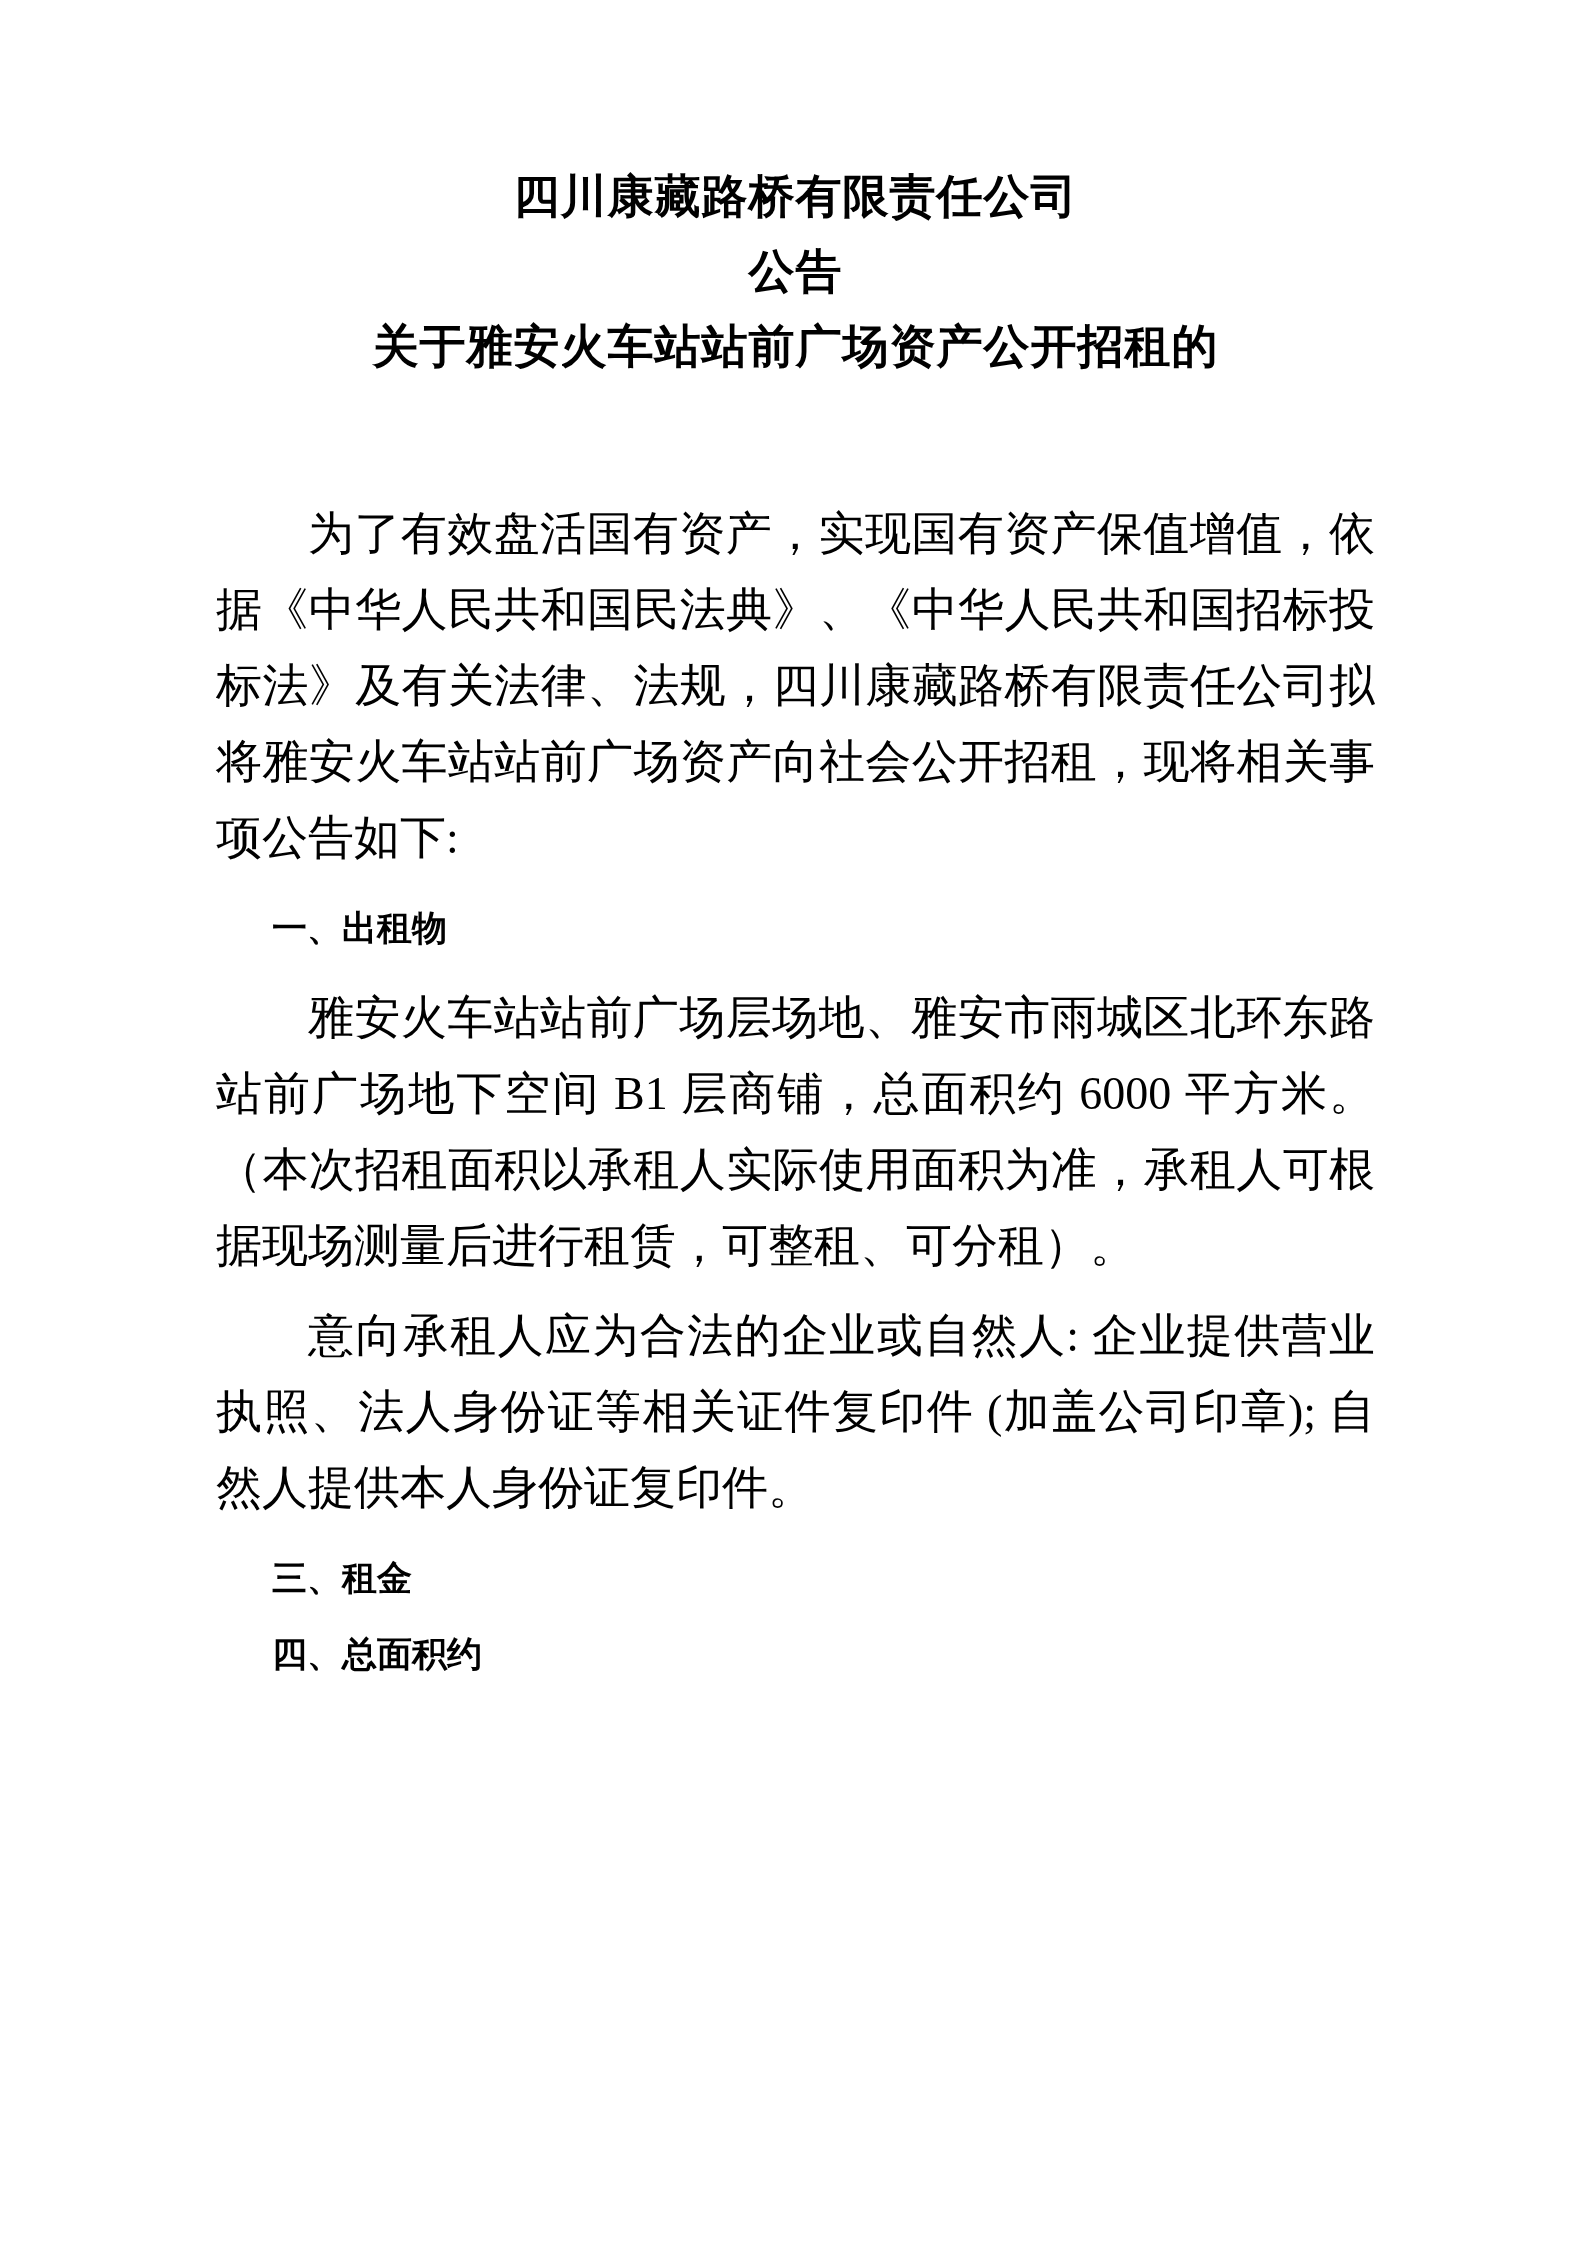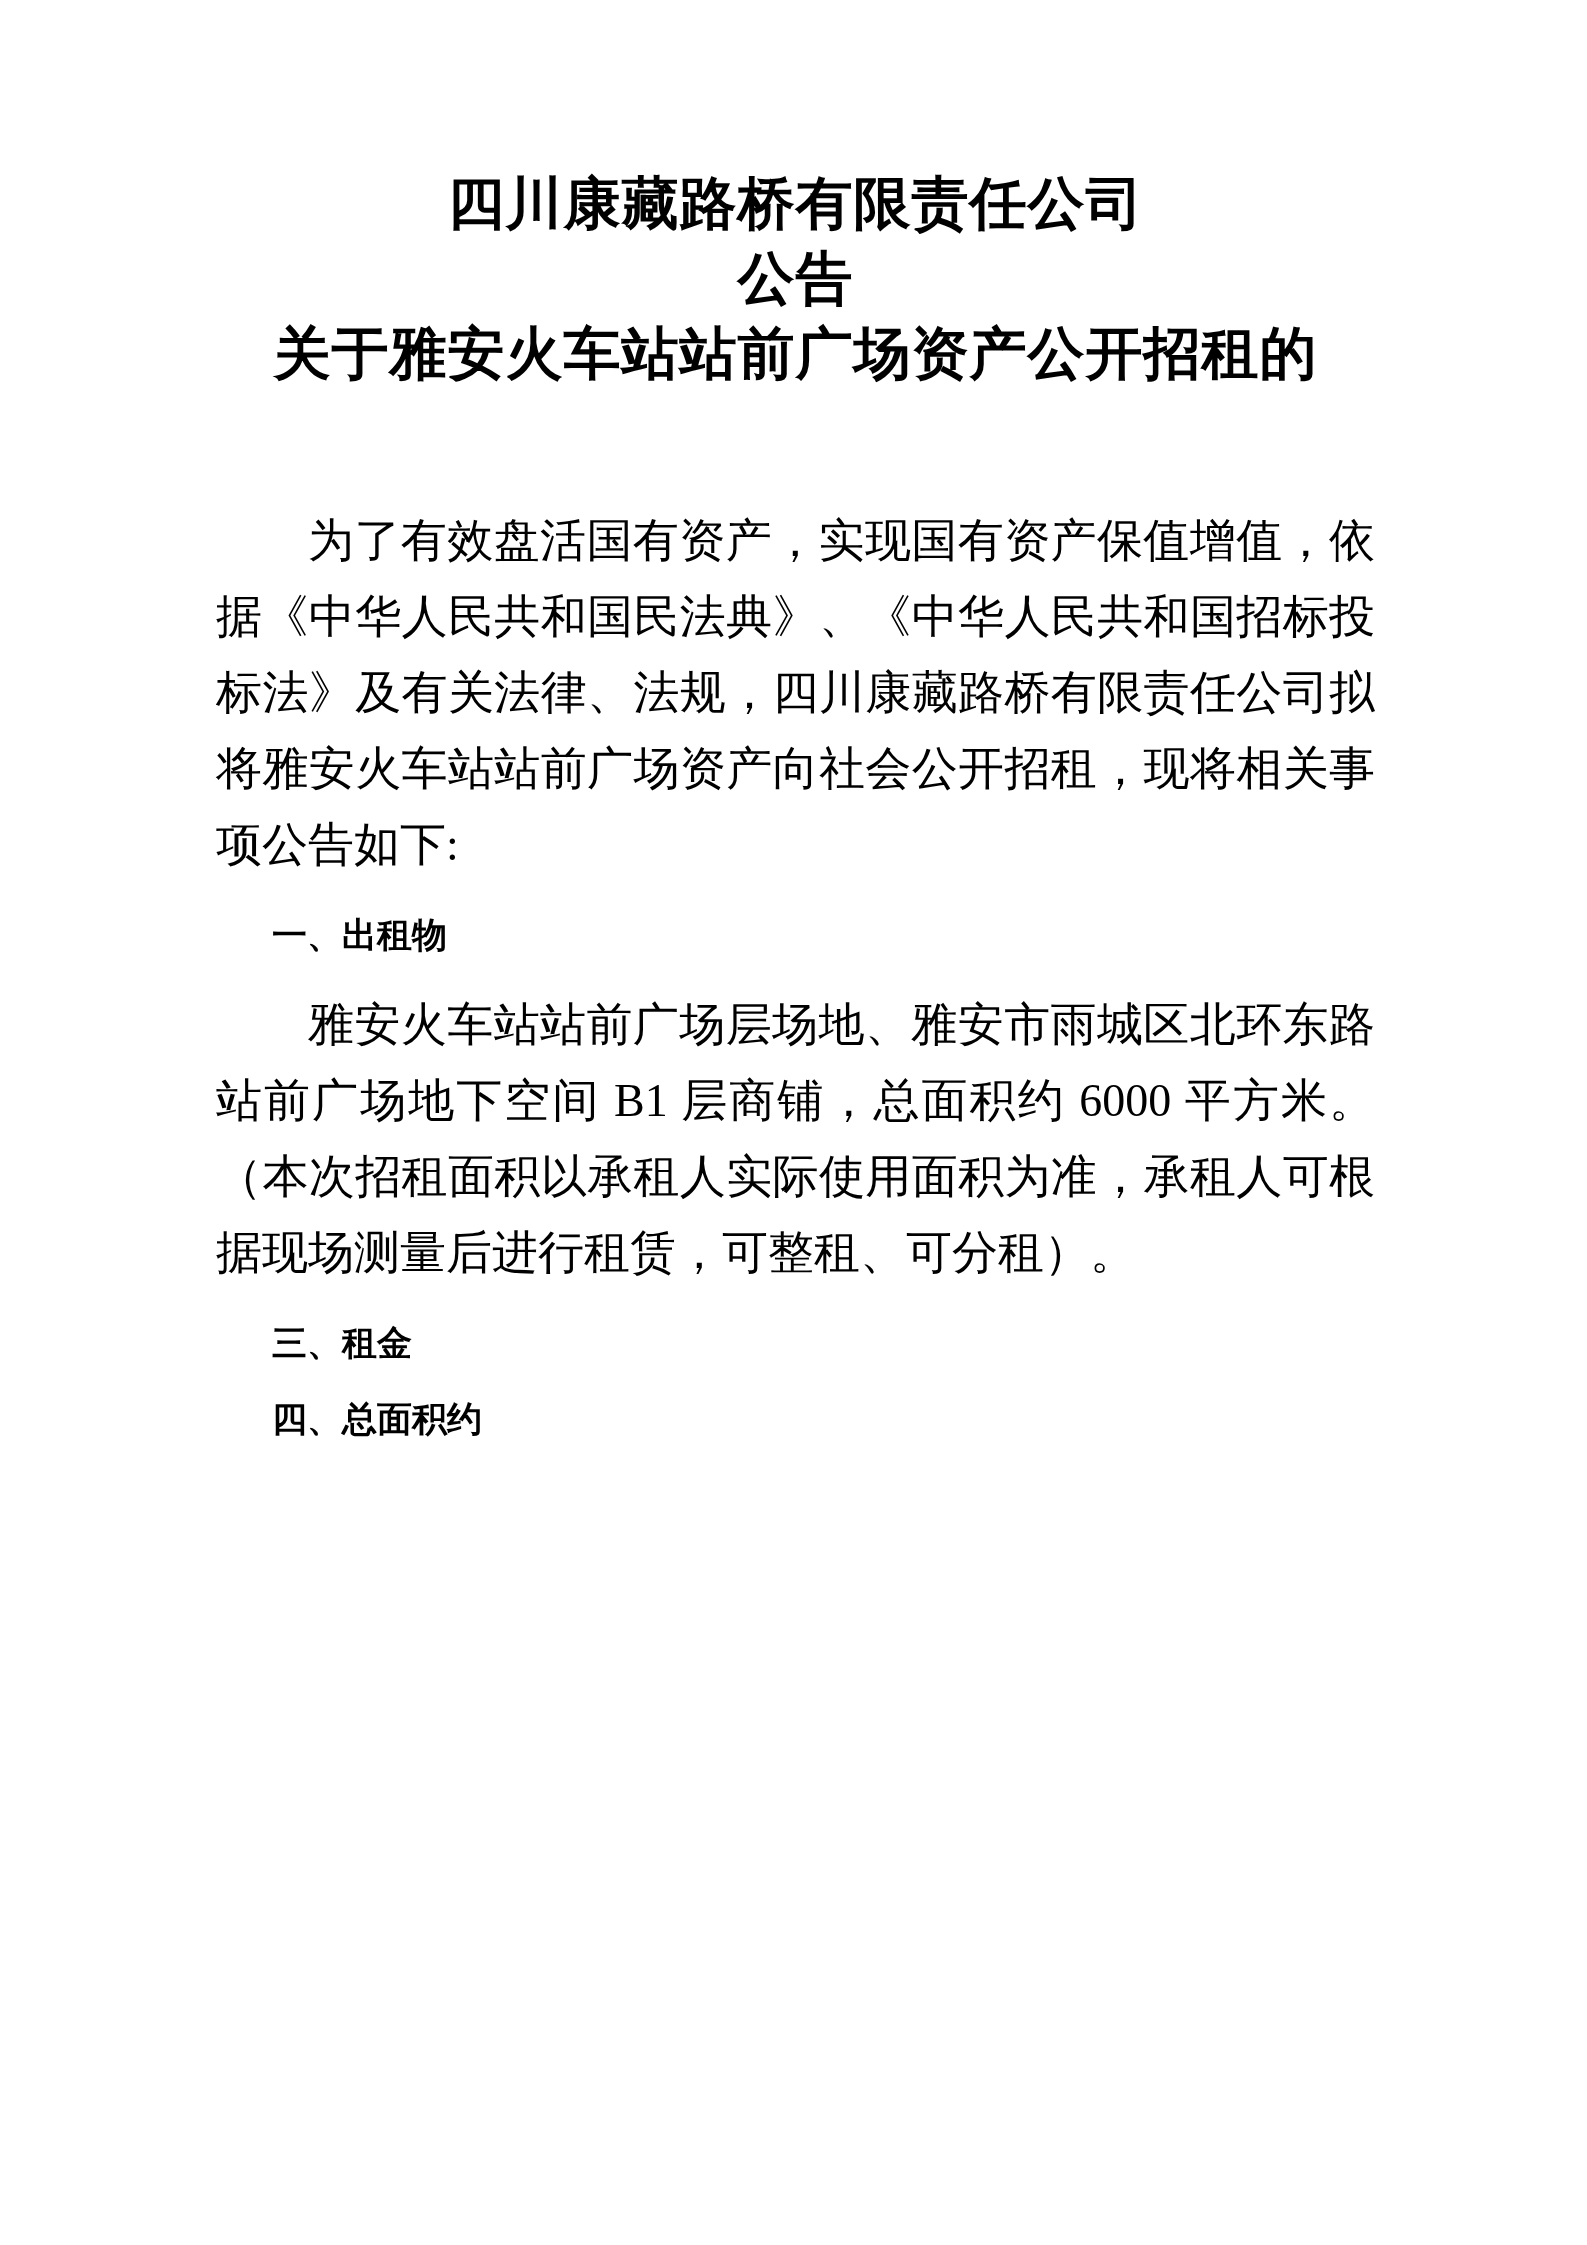--- a/index.html
+++ b/index.html
@@ -15,21 +15,21 @@
     background: #ffffff;
     box-sizing: border-box;
     padding: 128px 198px 0 202px;
     overflow: hidden;
     font-family: "Liberation Serif", serif;
     color: #000000;
   }
   .doc-title {
     font-family: "Liberation Serif", serif;
     font-weight: bold;
-    font-size: 57px;
+    font-size: 46px;
     line-height: 75px;
     text-align: center;
     letter-spacing: 1px;
   }
   .doc-title .title-line {
     display: block;
   }
   .doc-body {
     margin-top: 112px;
     font-size: 46px;
@@ -63,20 +63,21 @@
     <span class="title-line">关于雅安火车站站前广场资产公开招租的</span>
   </h1>
 
   <div class="doc-body">
 
     <p class="para">为了有效盘活国有资产，实现国有资产保值增值，依据《中华人民共和国民法典》、《中华人民共和国招标投标法》及有关法律、法规，四川康藏路桥有限责任公司拟将雅安火车站站前广场资产向社会公开招租，现将相关事项公告如下:</p>
 
     <h2 class="sec-heading">一、出租物</h2>
     <p class="para">雅安火车站站前广场层场地、雅安市雨城区北环东路站前广场地下空间 B1 层商铺，总面积约 6000 平方米。（本次招租面积以承租人实际使用面积为准，承租人可根据现场测量后进行租赁，可整租、可分租）。</p>
 
+    <p class="para">意向承租人应为合法的企业或自然人: 企业提供营业执照、法人身份证等相关证件复印件 (加盖公司印章); 自然人提供本人身份证复印件。</p>
 
     <h2 class="sec-heading">三、租金</h2>
 
     <h2 class="sec-heading">四、总面积约</h2>
 
   </div>
 
 </div>
 
 </body></html>

